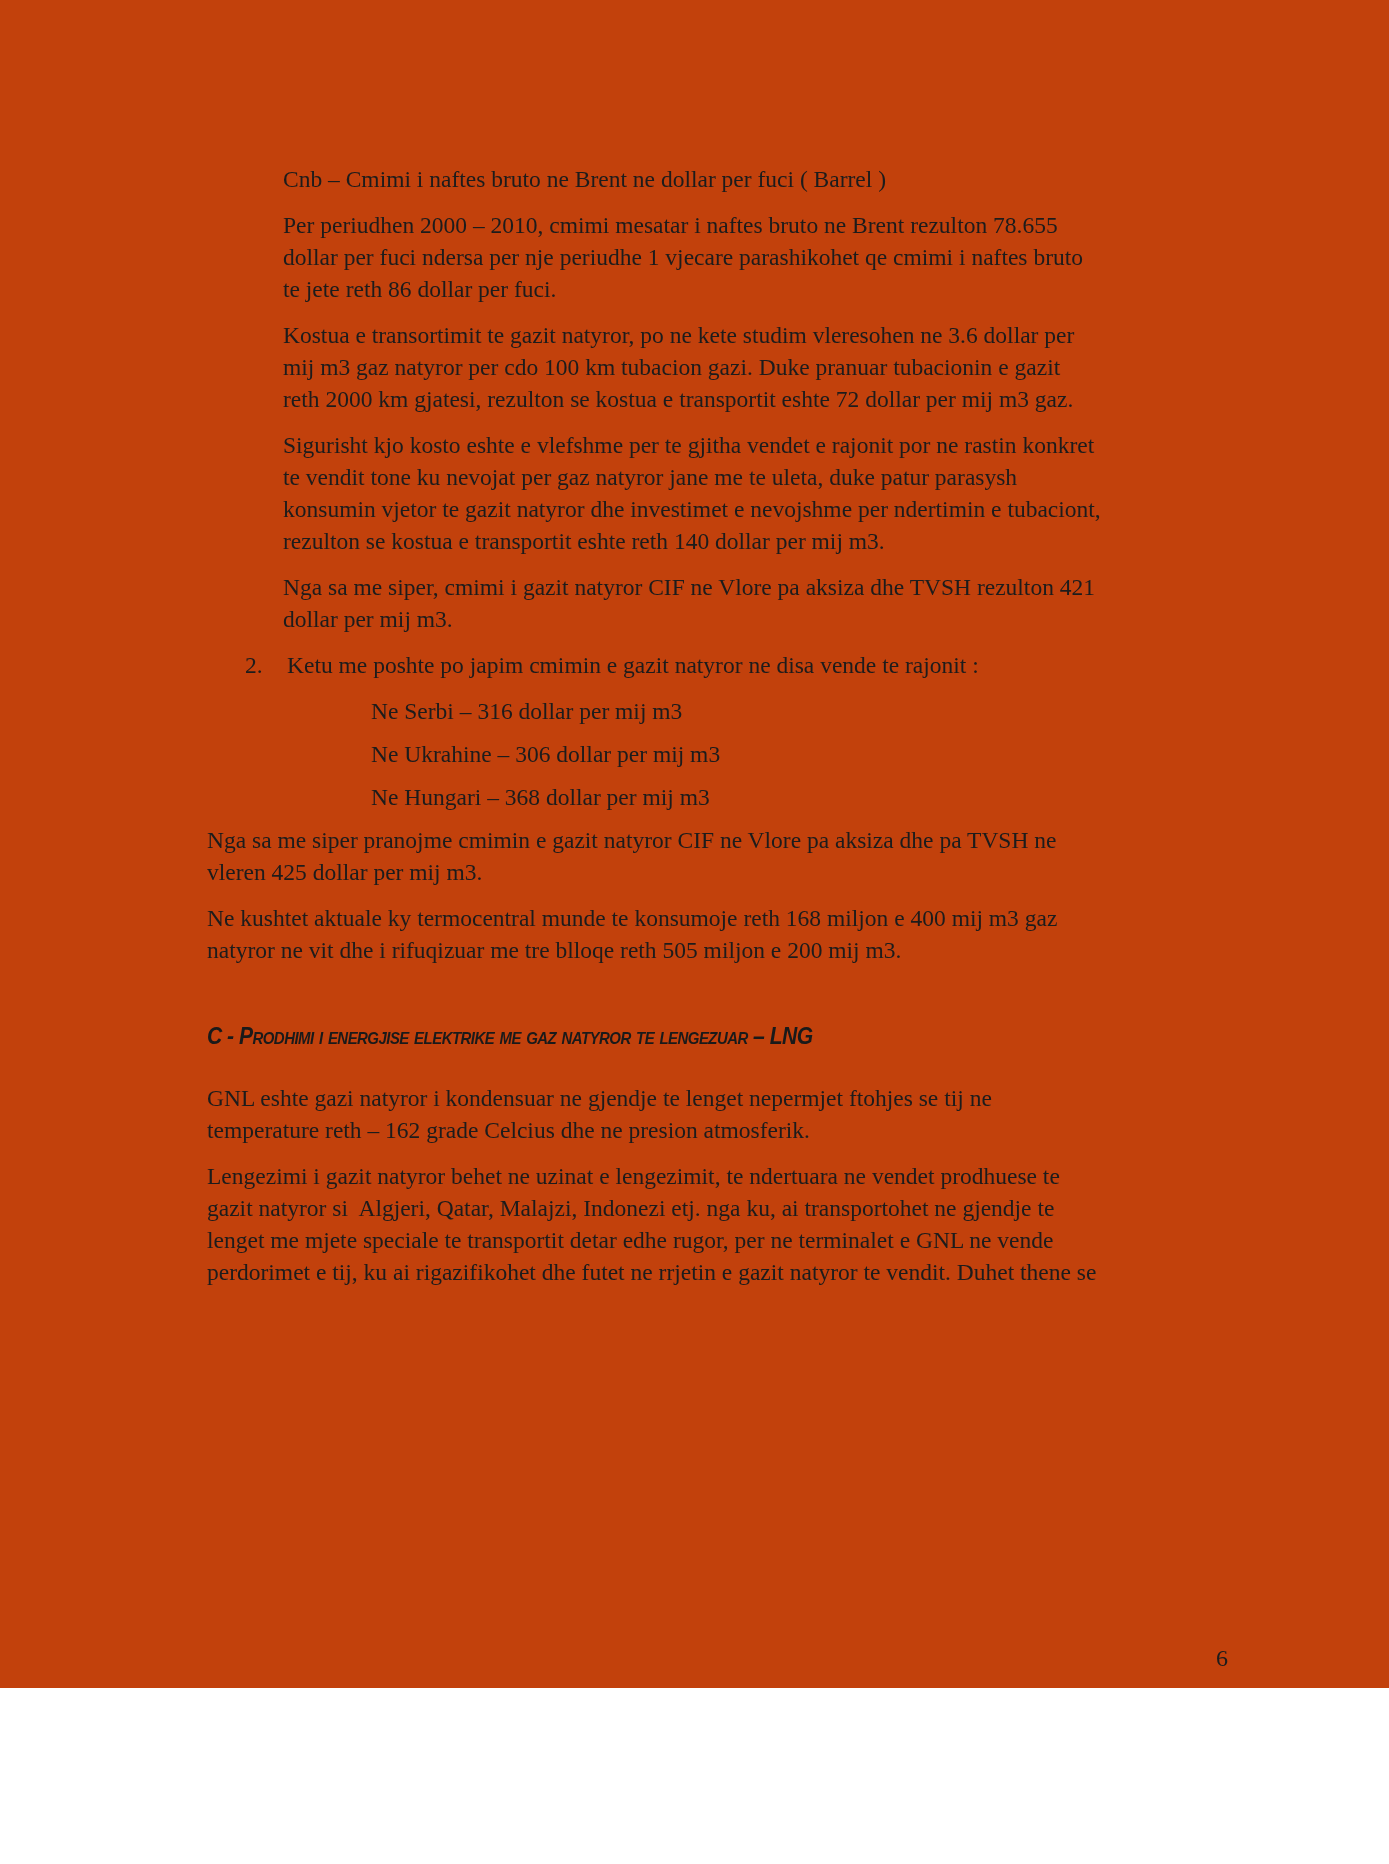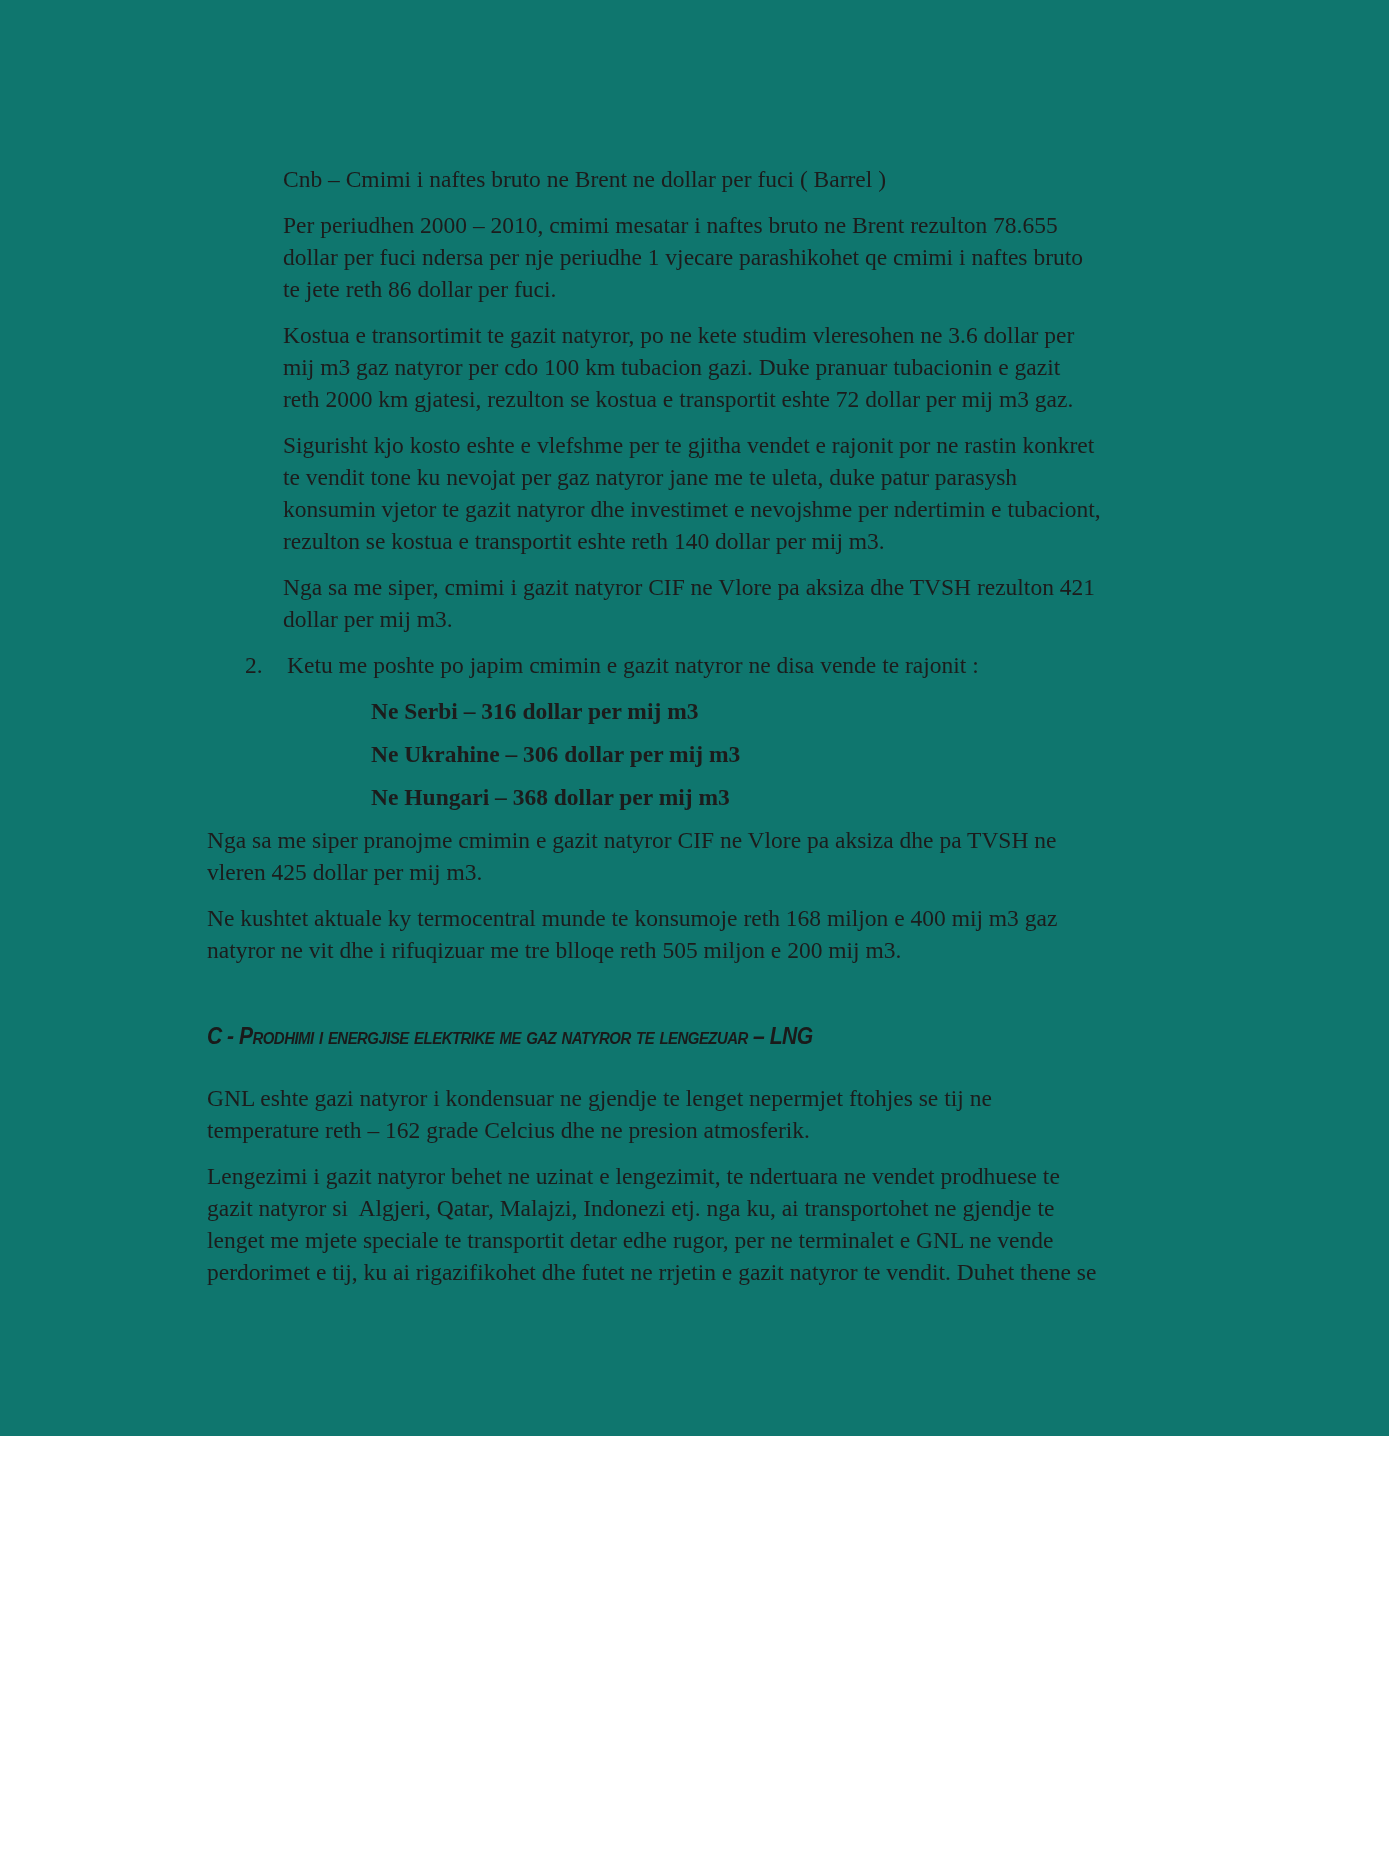--- a/index.html
+++ b/index.html
@@ -3,22 +3,22 @@
 <meta charset="utf-8">
 <style>
   html, body {
     margin: 0;
     padding: 0;
     background: #ffffff;
   }
   .page {
     position: relative;
     width: 1389px;
-    height: 1436px;
-    background: #0f766e;
+    height: 1688px;
+    background: #c2410c;
     overflow: hidden;
     font-family: "Liberation Serif", serif;
   }
   .text-block {
     position: absolute;
     left: 207px;
     top: 163px;
     width: 1150px;
     color: #1c1c1c;
     font-size: 23.5px;
@@ -27,21 +27,20 @@
   .para {
     margin: 0 0 14px 0;
     white-space: pre;
   }
   .indent {
     padding-left: 76px;
   }
   .subitem {
     padding-left: 164px;
     margin-bottom: 11px;
-    font-weight: bold;
   }
   .list-item {
     display: flex;
     margin: 0 0 14px 38px;
     white-space: pre;
   }
   .list-item .num {
     width: 42px;
     flex: 0 0 42px;
   }

